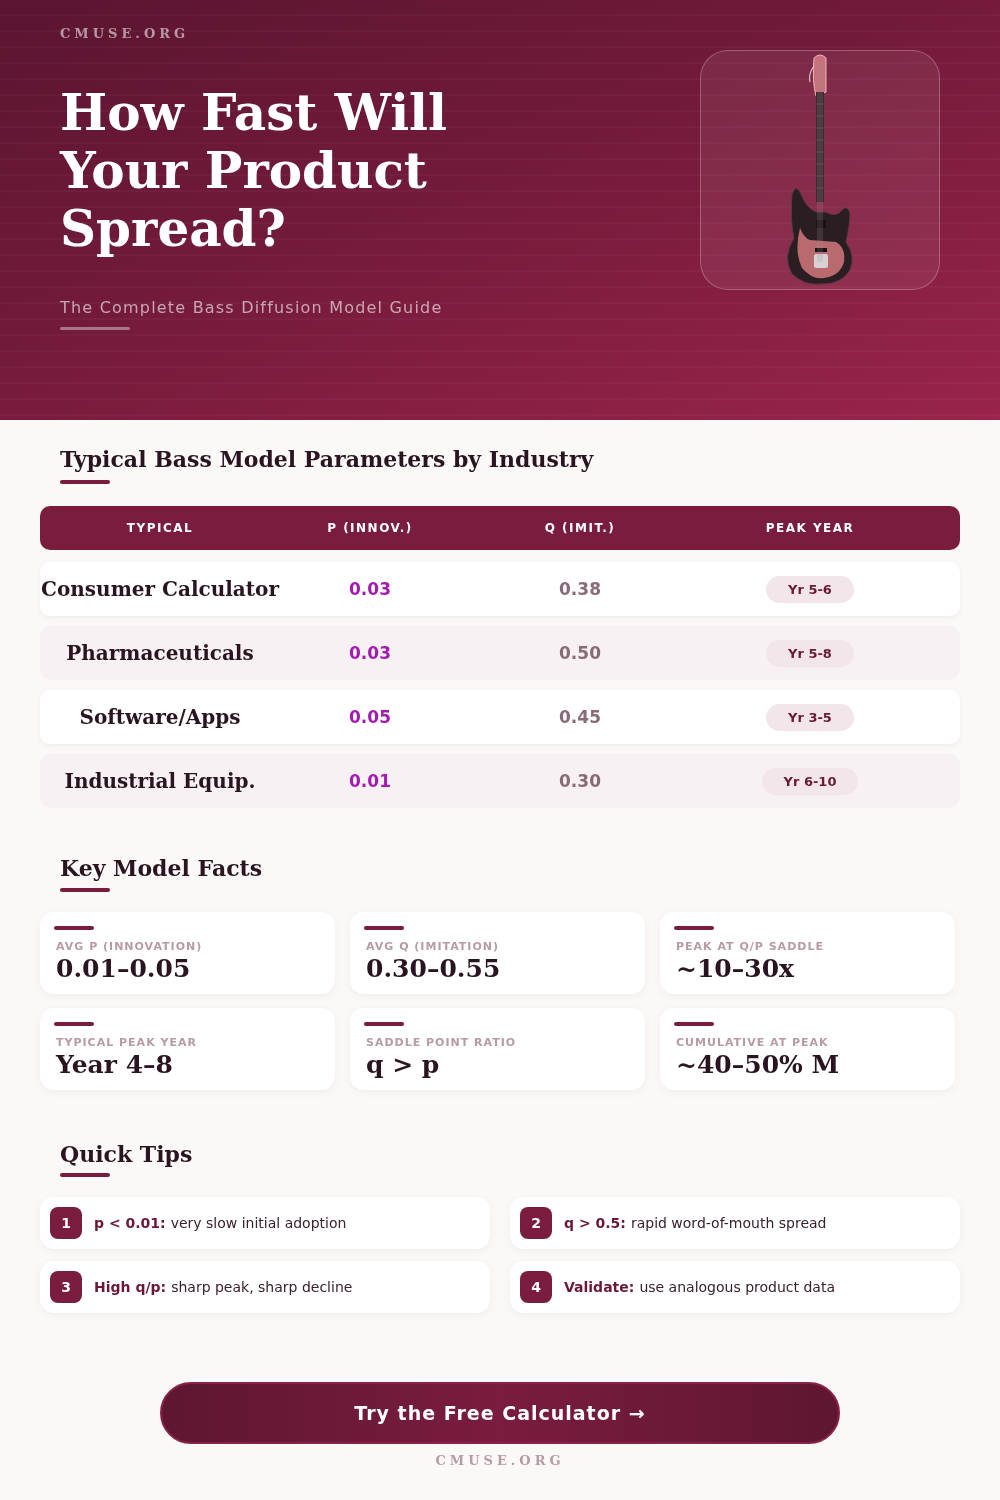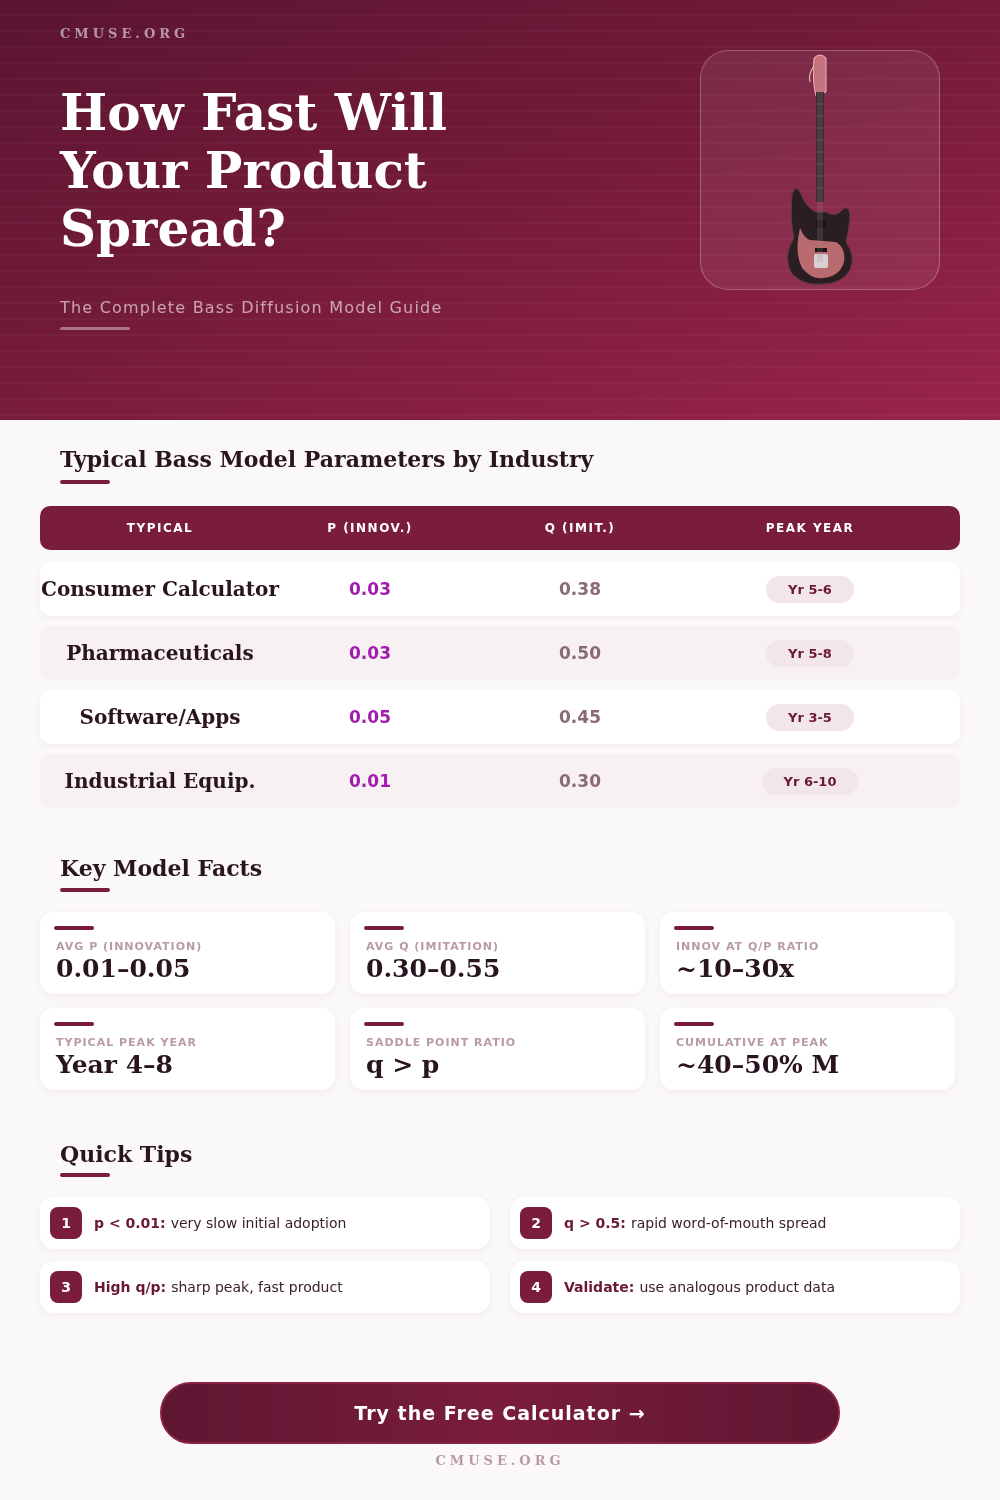--- a/index.html
+++ b/index.html
@@ -227,21 +227,21 @@
   <div class="fact-label">AVG P (INNOVATION)</div>
   <div class="fact-value">0.01–0.05</div>
 </div>
 <div class="fact" style="left:350px; top:912px;">
   <div class="fact-rule"></div>
   <div class="fact-label">AVG Q (IMITATION)</div>
   <div class="fact-value">0.30–0.55</div>
 </div>
 <div class="fact" style="left:660px; top:912px;">
   <div class="fact-rule"></div>
-  <div class="fact-label">INNOV AT Q/P RATIO</div>
+  <div class="fact-label">PEAK AT Q/P SADDLE</div>
   <div class="fact-value">~10–30x</div>
 </div>
 <div class="fact" style="left:40px; top:1008px;">
   <div class="fact-rule"></div>
   <div class="fact-label">TYPICAL PEAK YEAR</div>
   <div class="fact-value">Year 4–8</div>
 </div>
 <div class="fact" style="left:350px; top:1008px;">
   <div class="fact-rule"></div>
   <div class="fact-label">SADDLE POINT RATIO</div>
@@ -267,21 +267,21 @@
   <div class="tip-num">2</div>
   <div class="tip-text">
     <span class="tip-strong">q &gt; 0.5:</span>
     <span>rapid word-of-mouth spread</span>
   </div>
 </div>
 <div class="tip" style="left:40px; top:1261px;">
   <div class="tip-num">3</div>
   <div class="tip-text">
     <span class="tip-strong">High q/p:</span>
-    <span>sharp peak, fast product</span>
+    <span>sharp peak, sharp decline</span>
   </div>
 </div>
 <div class="tip" style="left:510px; top:1261px;">
   <div class="tip-num">4</div>
   <div class="tip-text">
     <span class="tip-strong">Validate:</span>
     <span>use analogous product data</span>
   </div>
 </div>
 

